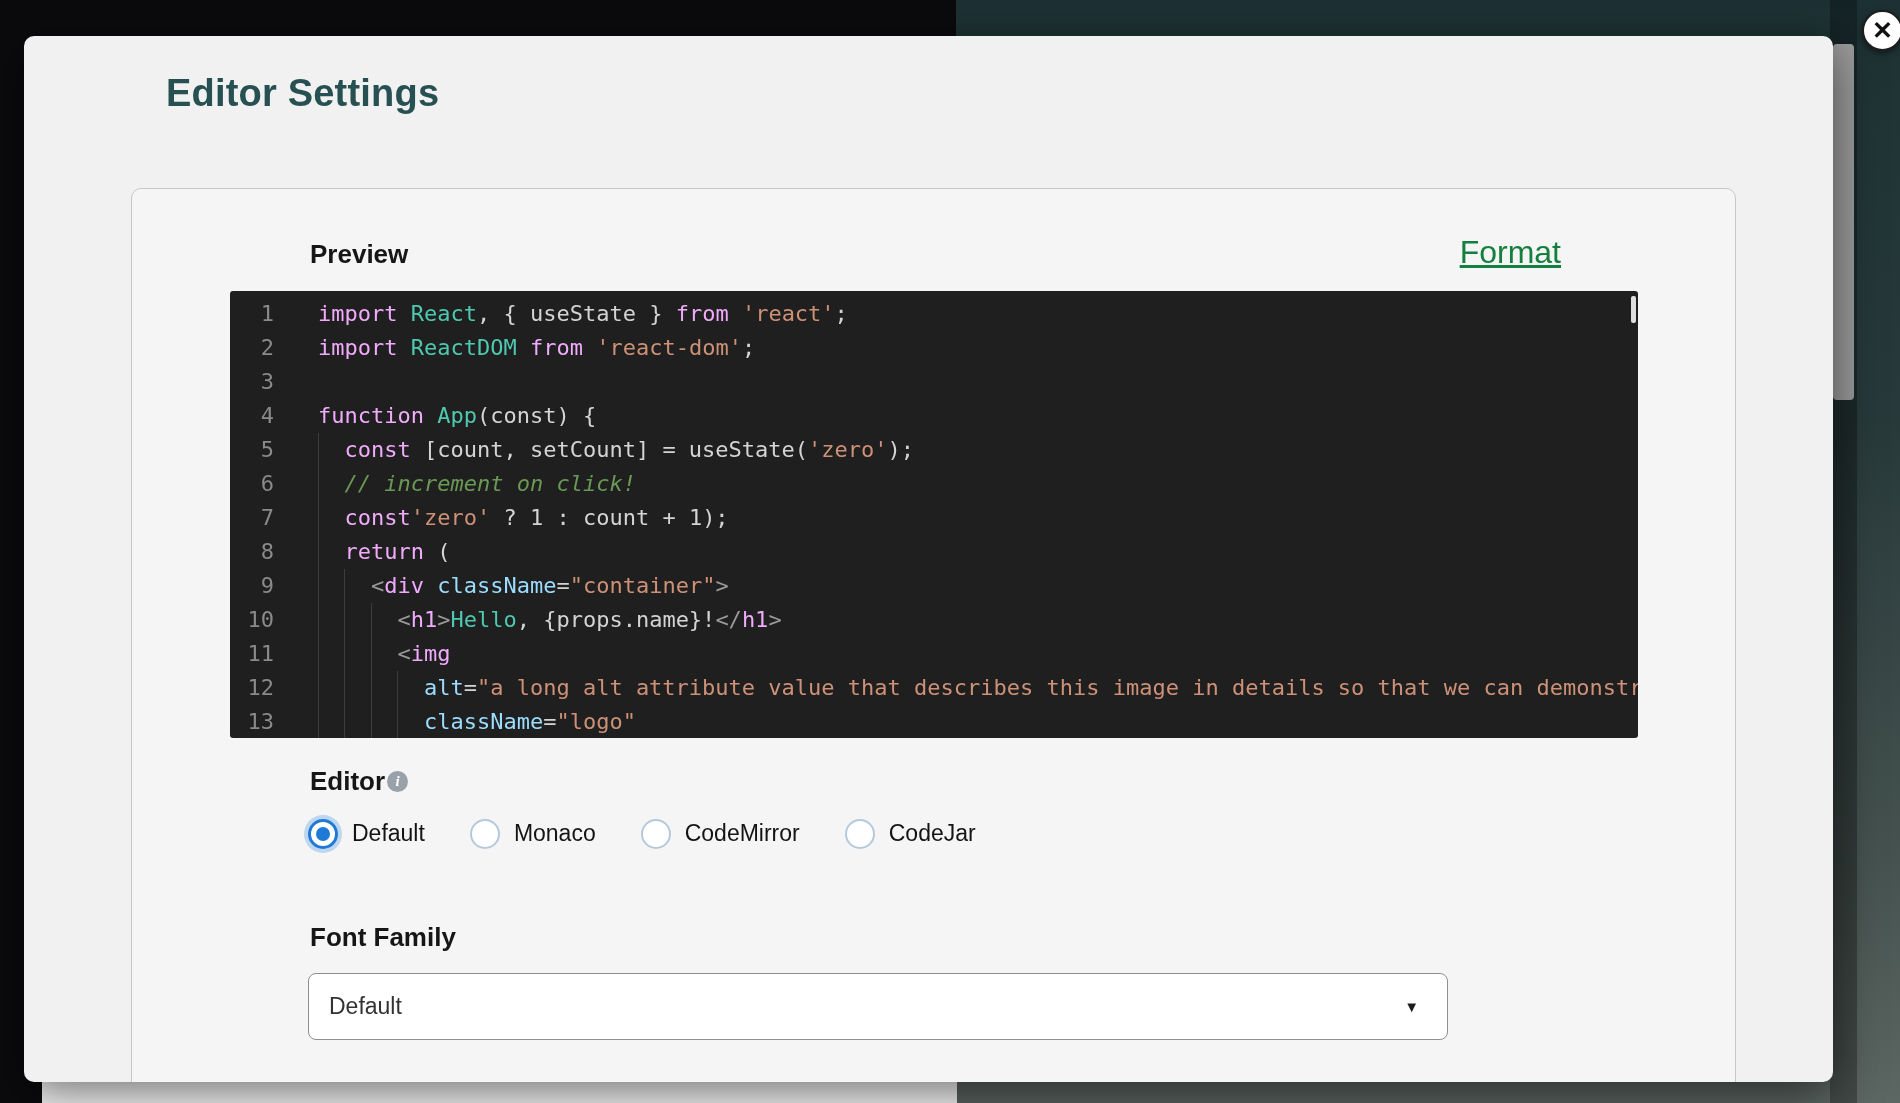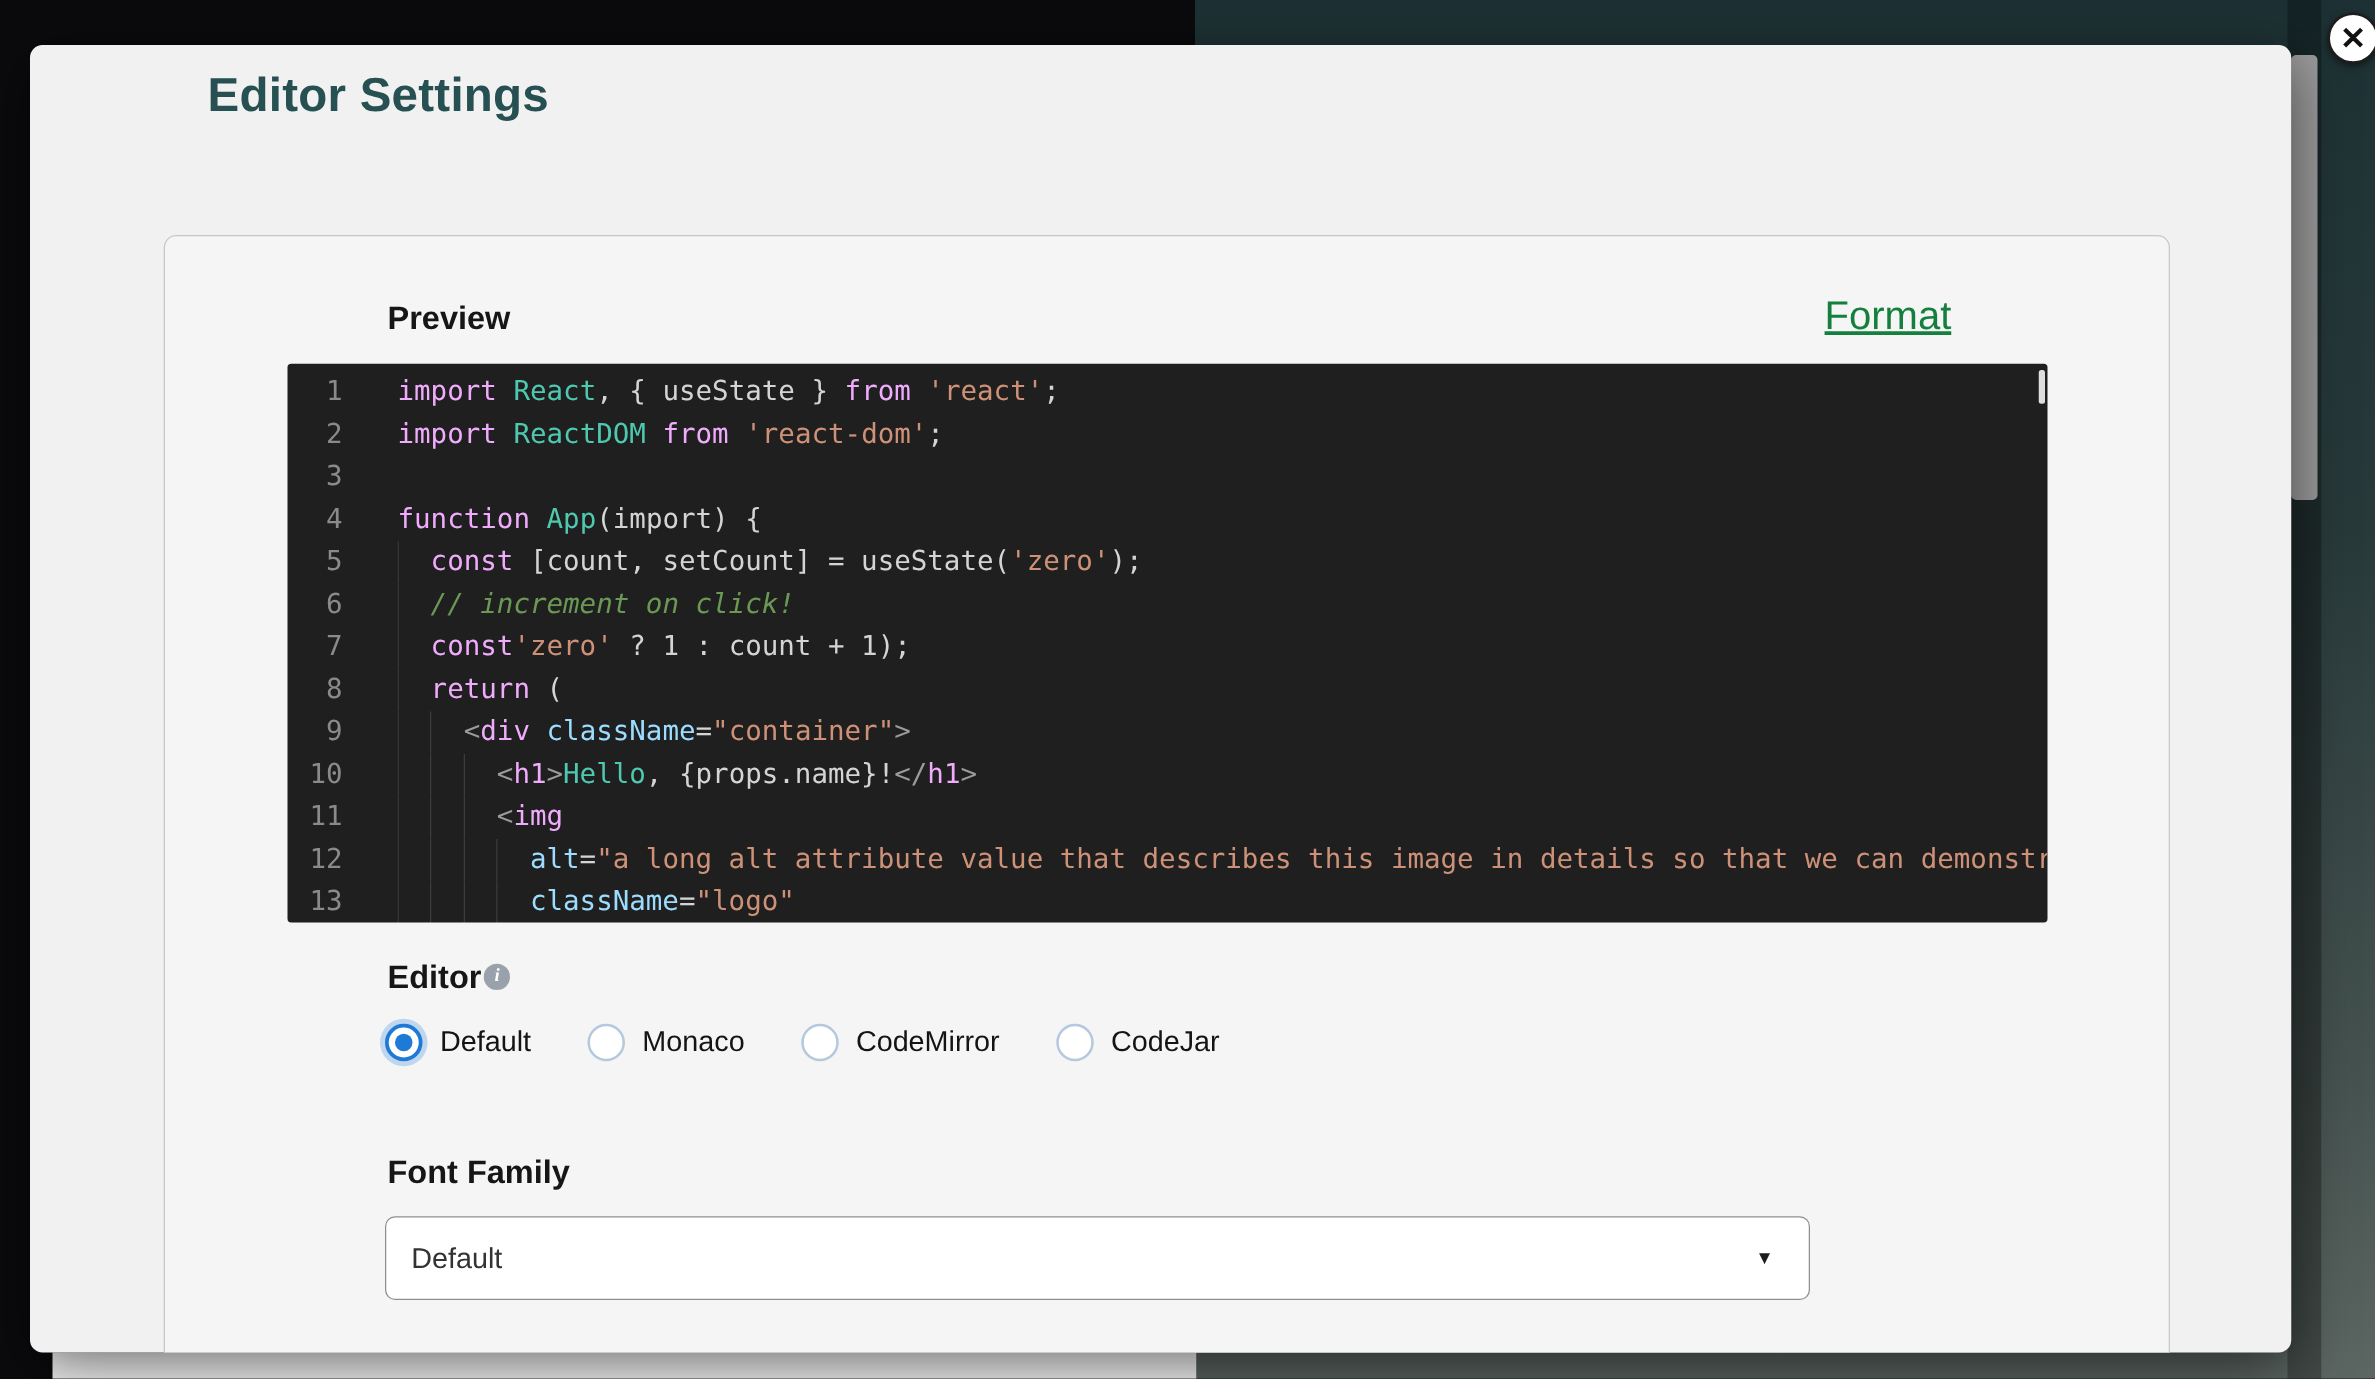--- a/index.html
+++ b/index.html
@@ -12,21 +12,21 @@
                   background:linear-gradient(180deg,#1d3134 0%,#28393a 38%,#45524f 78%,#5c6662 100%);}
   .page-strip-white{position:absolute;left:42px;top:1082px;width:915px;height:21px;background:#fbfbfb;}
 
   
   .scroll-track{position:absolute;left:1830px;top:0;width:27px;height:1103px;background:rgba(0,0,0,0.28);}
   .scroll-thumb{position:absolute;left:1833px;top:44px;width:21px;height:356px;background:#9c9c9c;border-radius:4px;}
 
   
   .modal{position:absolute;left:24px;top:36px;width:1809px;height:1046px;background:#f1f1f1;
          border-radius:10px;box-shadow:0 12px 48px rgba(0,0,0,.55);overflow:hidden;}
-  .modal-title{margin:20px 0 0 142px;font-size:38px;font-weight:700;color:#275052;letter-spacing:.2px;}
+  .modal-title{margin:36px 0 0 142px;font-size:38px;font-weight:700;color:#275052;letter-spacing:.2px;}
 
   .settings-box{position:absolute;left:107px;top:152px;width:1605px;height:1200px;
                 background:#f5f5f5;border:1px solid #c7c7c7;border-radius:10px;box-sizing:border-box;}
 
   .preview-header{display:flex;justify-content:space-between;align-items:baseline;
                   margin:48px 174px 0 178px;line-height:30px;}
   .section-label{font-size:26px;font-weight:700;color:#161616;line-height:30px;}
   .format-link{font-size:32px;color:#15803d;text-decoration:underline;cursor:pointer;}
 
   
@@ -119,21 +119,21 @@
             <div class="code-line">
               <span class="line-num">3</span>
               <span class="line-content"></span>
             </div>
             <div class="code-line">
               <span class="line-num">4</span>
               <span class="line-content">
                 <span class="tok-kw">function</span>
                 <span class="tok-pl"> </span>
                 <span class="tok-type">App</span>
-                <span class="tok-pl">(import) {</span>
+                <span class="tok-pl">(const) {</span>
               </span>
             </div>
             <div class="code-line">
               <span class="line-num">5</span>
               <span class="line-content">
                 <span class="indent-guide"></span>
                 <span class="tok-kw">const</span>
                 <span class="tok-pl"> [count, setCount] = useState(</span>
                 <span class="tok-str">'zero'</span>
                 <span class="tok-pl">);</span>

